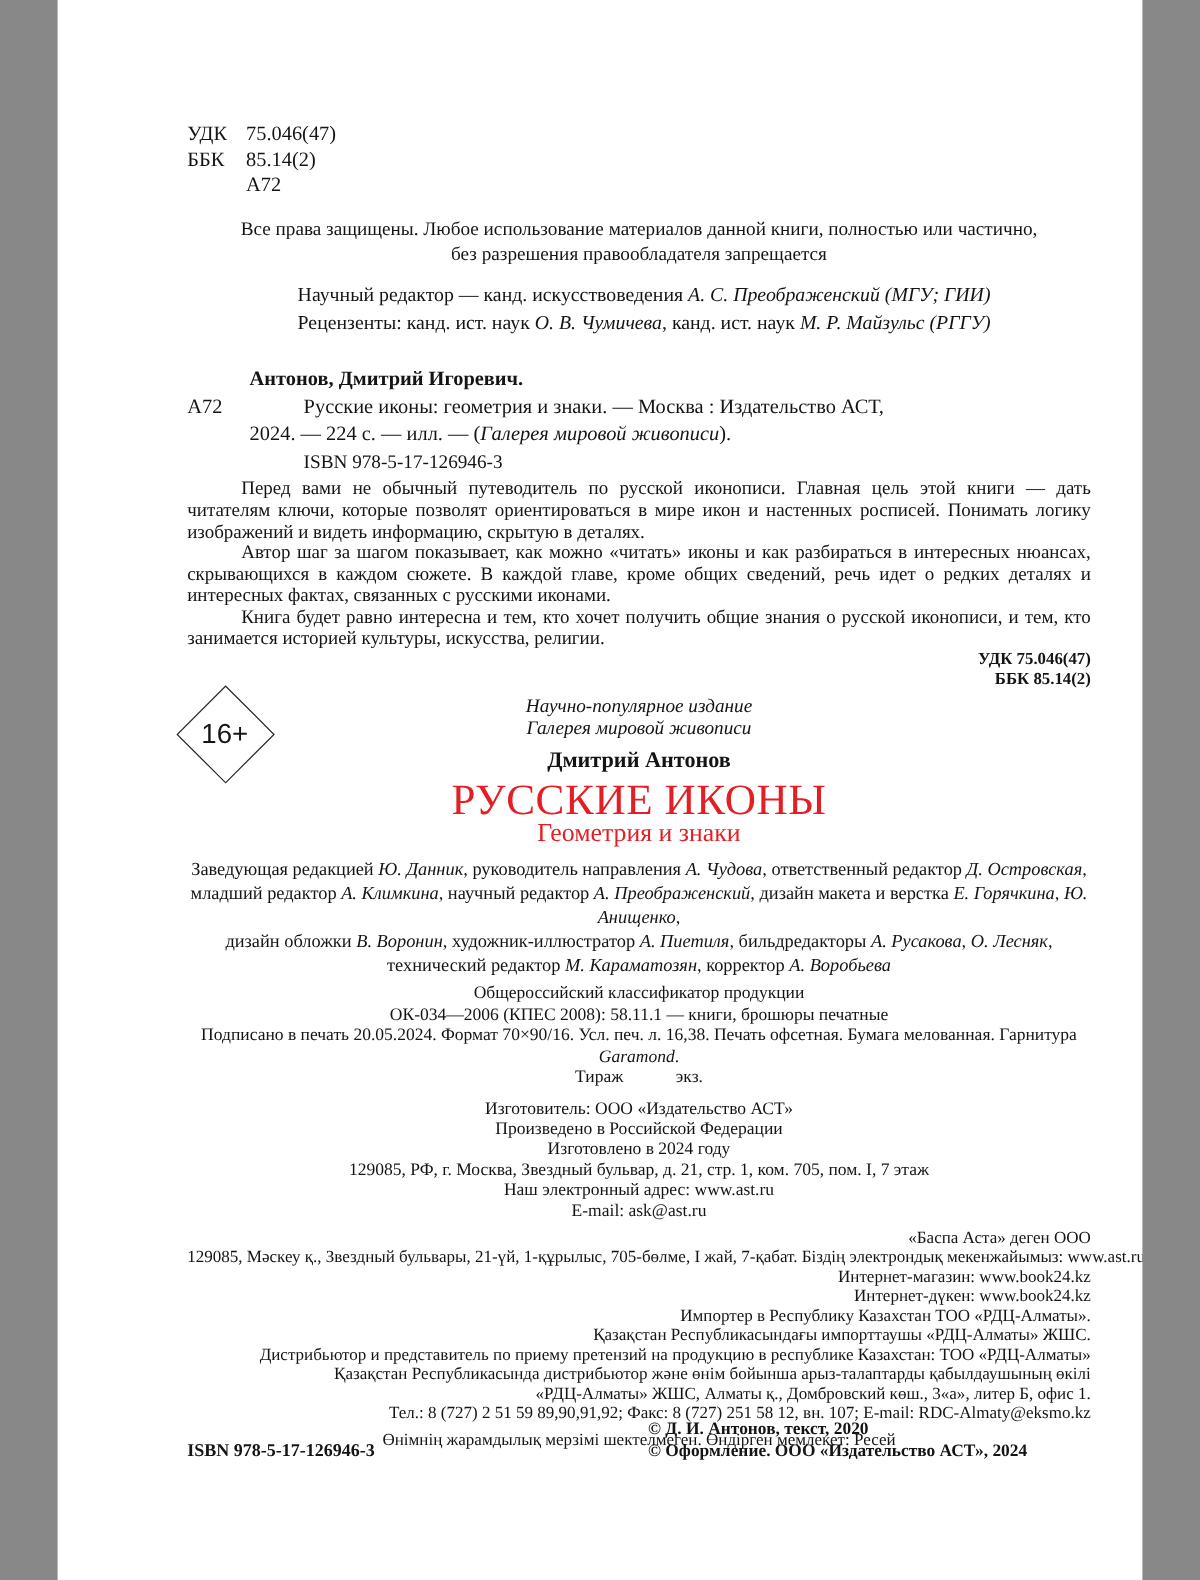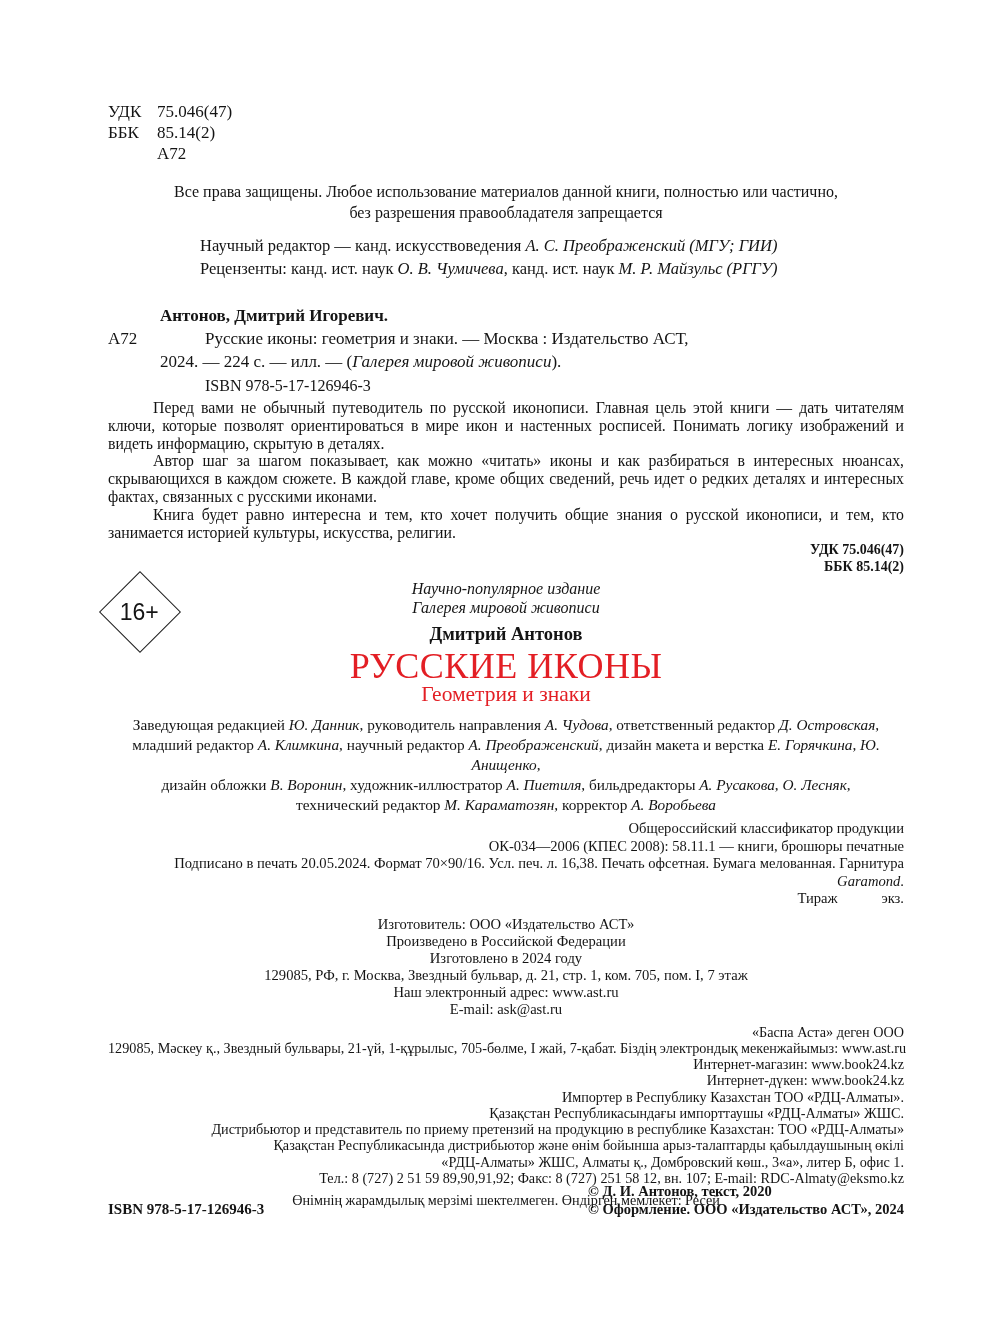--- a/index.html
+++ b/index.html
@@ -1,25 +1,25 @@
 <!DOCTYPE html>
 <html lang="ru" style="--accent: #e31e24;"><head>
 <meta charset="utf-8">
 <style>
   html,body{margin:0;padding:0;background:#888;}
   .page{
     position:relative;
-    width:1000px;height:1317px;
+    width:904px;height:1317px;
     margin:0 auto;
     background:#fff;
     overflow:hidden;
     font-family:"Liberation Serif","DejaVu Serif",serif;
     color:#141414;
     box-sizing:border-box;
-    padding:101px 96px 0 108px;
+    padding:101px 43px 0 108px;
   }
   
   .codes-top{font-size:17px;line-height:21px;}
   .code-row{white-space:pre;}
   .code-label{display:inline-block;width:49px;}
   
   .rights{margin-top:17px;text-align:center;font-size:16px;line-height:21px;}
   
   .editors{margin-top:11px;margin-left:92px;font-size:16.5px;line-height:23px;}
   
@@ -36,21 +36,21 @@
   .codes-right{margin-top:0;text-align:right;font-weight:bold;font-size:14px;line-height:17px;}
   
   .series{margin-top:4px;text-align:center;font-style:italic;font-size:16px;line-height:19px;}
   .author{margin-top:6px;text-align:center;font-weight:bold;font-size:18.5px;line-height:22px;}
   .title{margin-top:6px;text-align:center;font-size:36px;line-height:30px;color:var(--accent,#e31e24);letter-spacing:.5px;}
   .subtitle{margin-top:1px;text-align:center;font-size:21.5px;line-height:25px;color:var(--accent,#e31e24);}
   
   .credits{margin-top:8px;text-align:center;font-size:15.3px;line-height:20px;}
   
   .classifier{margin-top:5px;text-align:center;font-size:14.6px;line-height:17.5px;}
-  .classifier .line{white-space:pre-wrap;text-align:right;}
+  .classifier .line{white-space:pre-wrap;}
   
   .manufacturer{margin-top:8px;text-align:center;font-size:14.6px;line-height:17px;}
   
   .kz{margin-top:6px;text-align:right;font-size:14.2px;line-height:16.2px;}
   .kz .line{white-space:nowrap;}
   .kz-note{margin-top:6px;text-align:center;font-size:14.2px;line-height:17px;}
   
   .age-badge{
     position:absolute;left:111px;top:583px;width:56px;height:56px;
     border:1.6px solid #222;transform:rotate(45deg);

